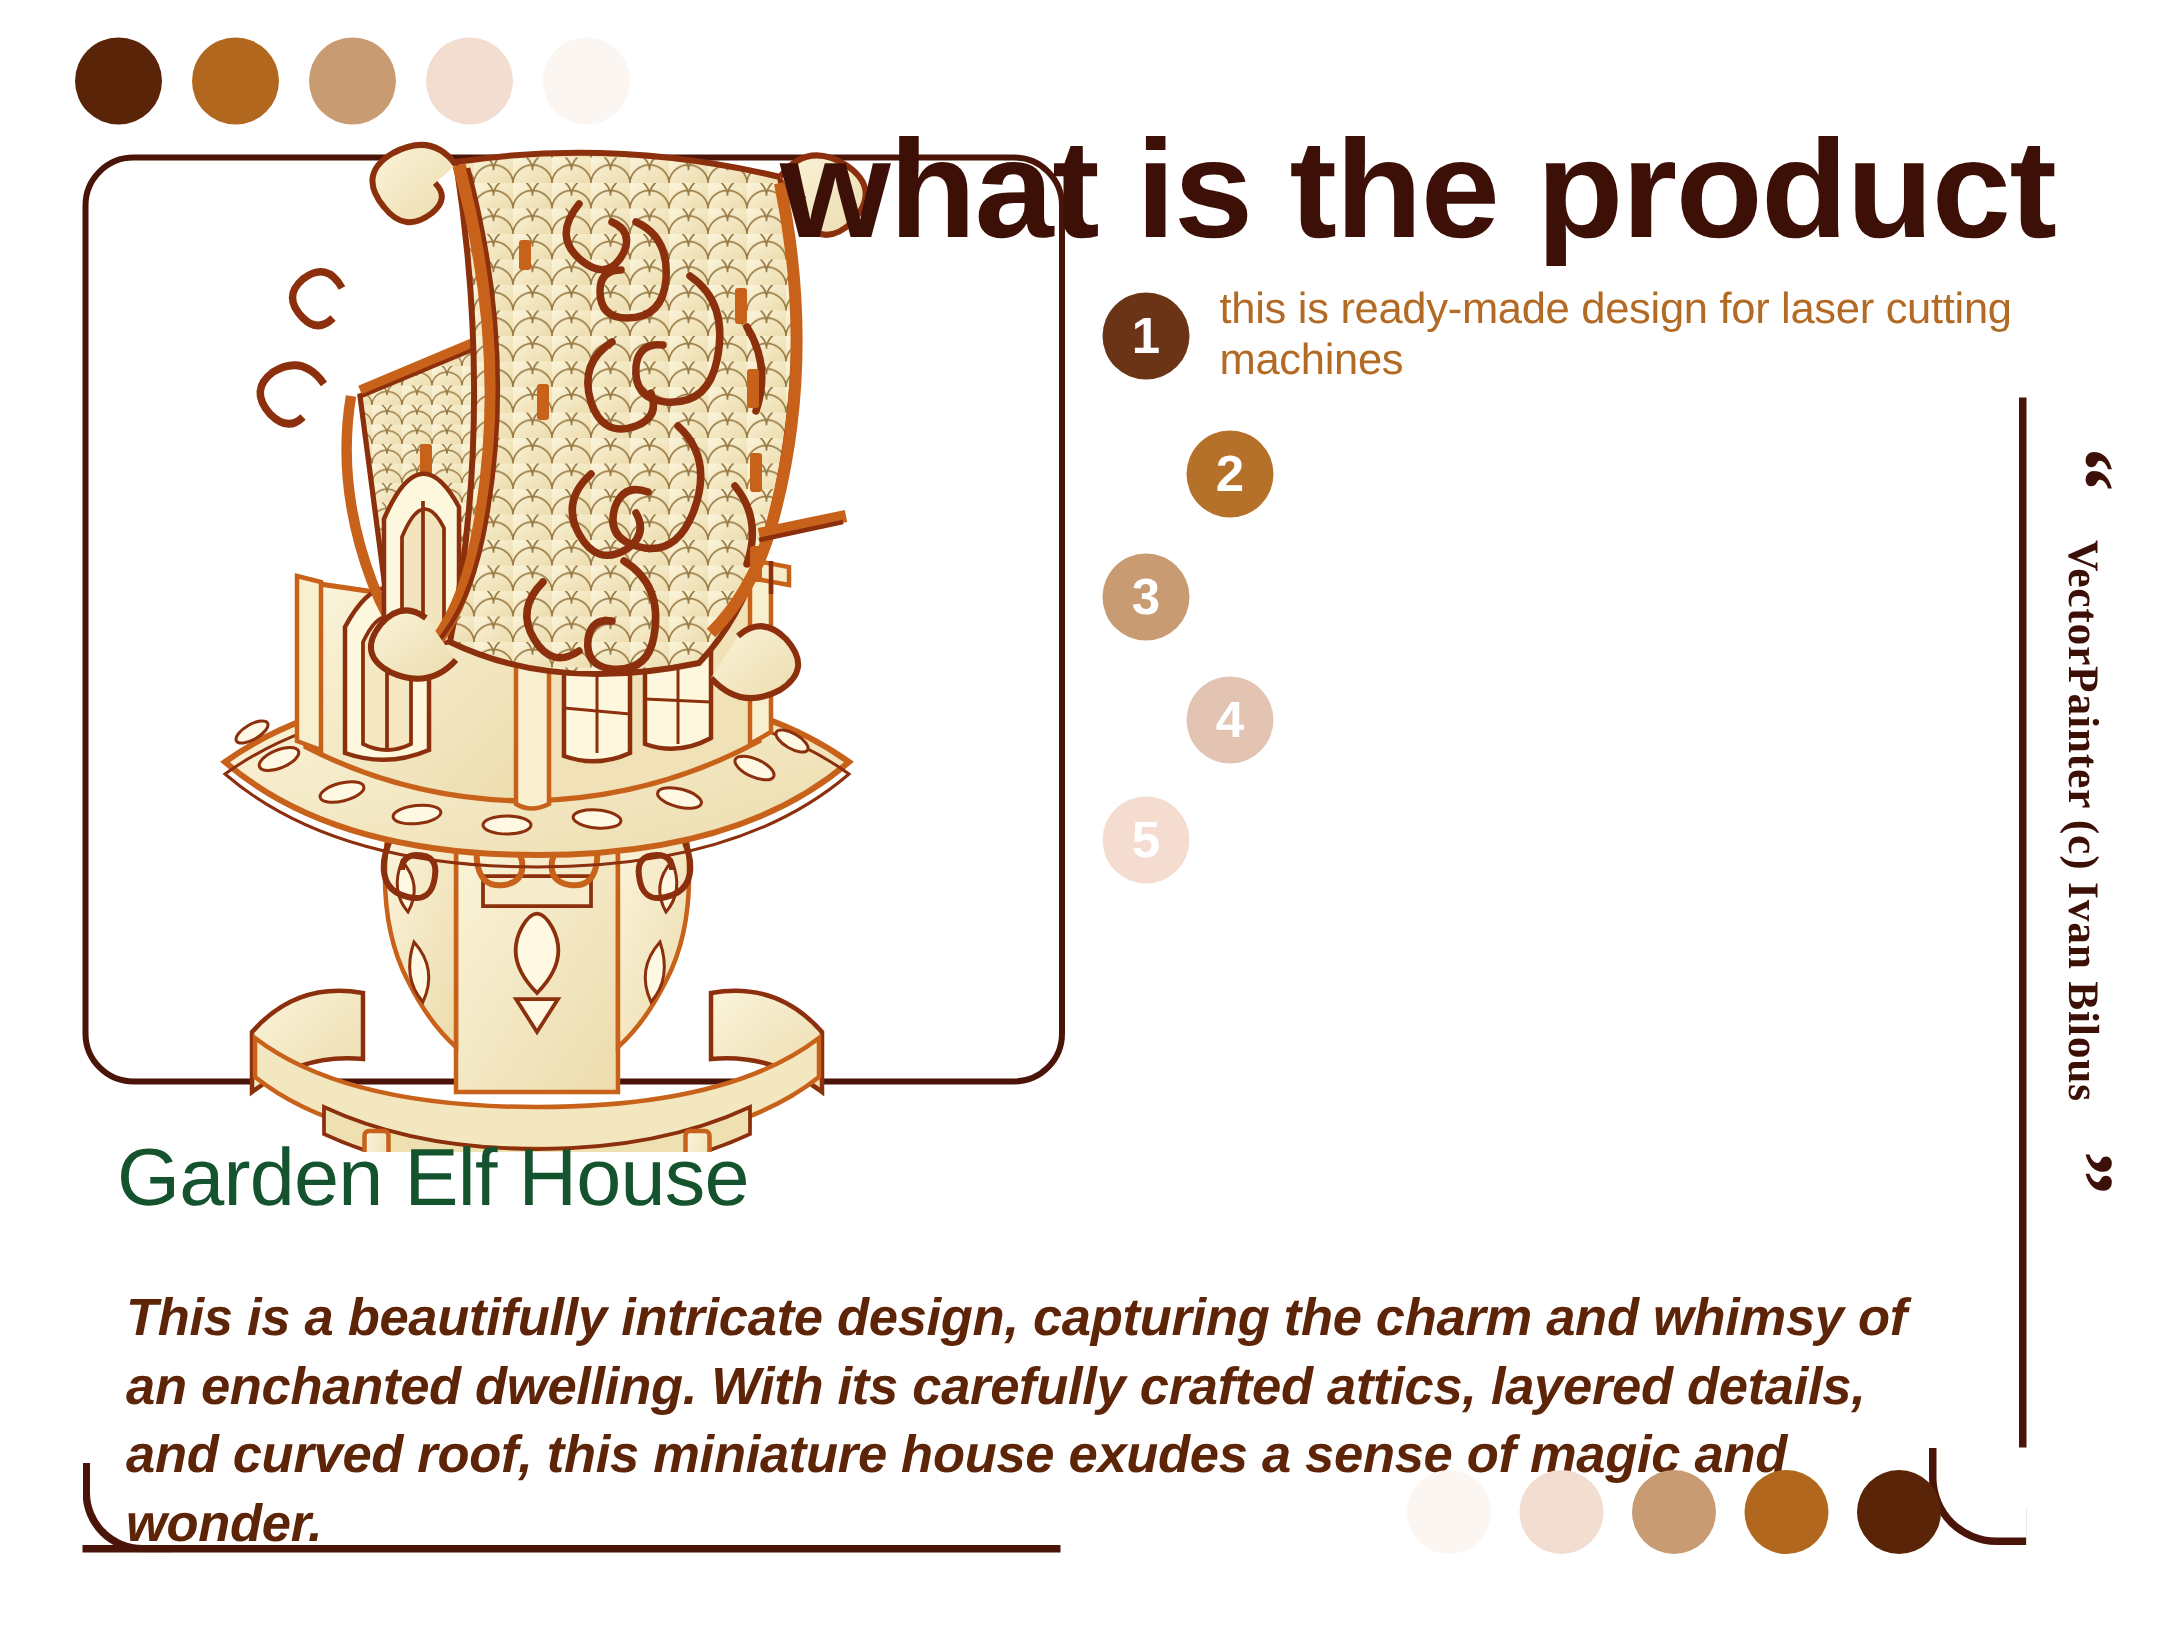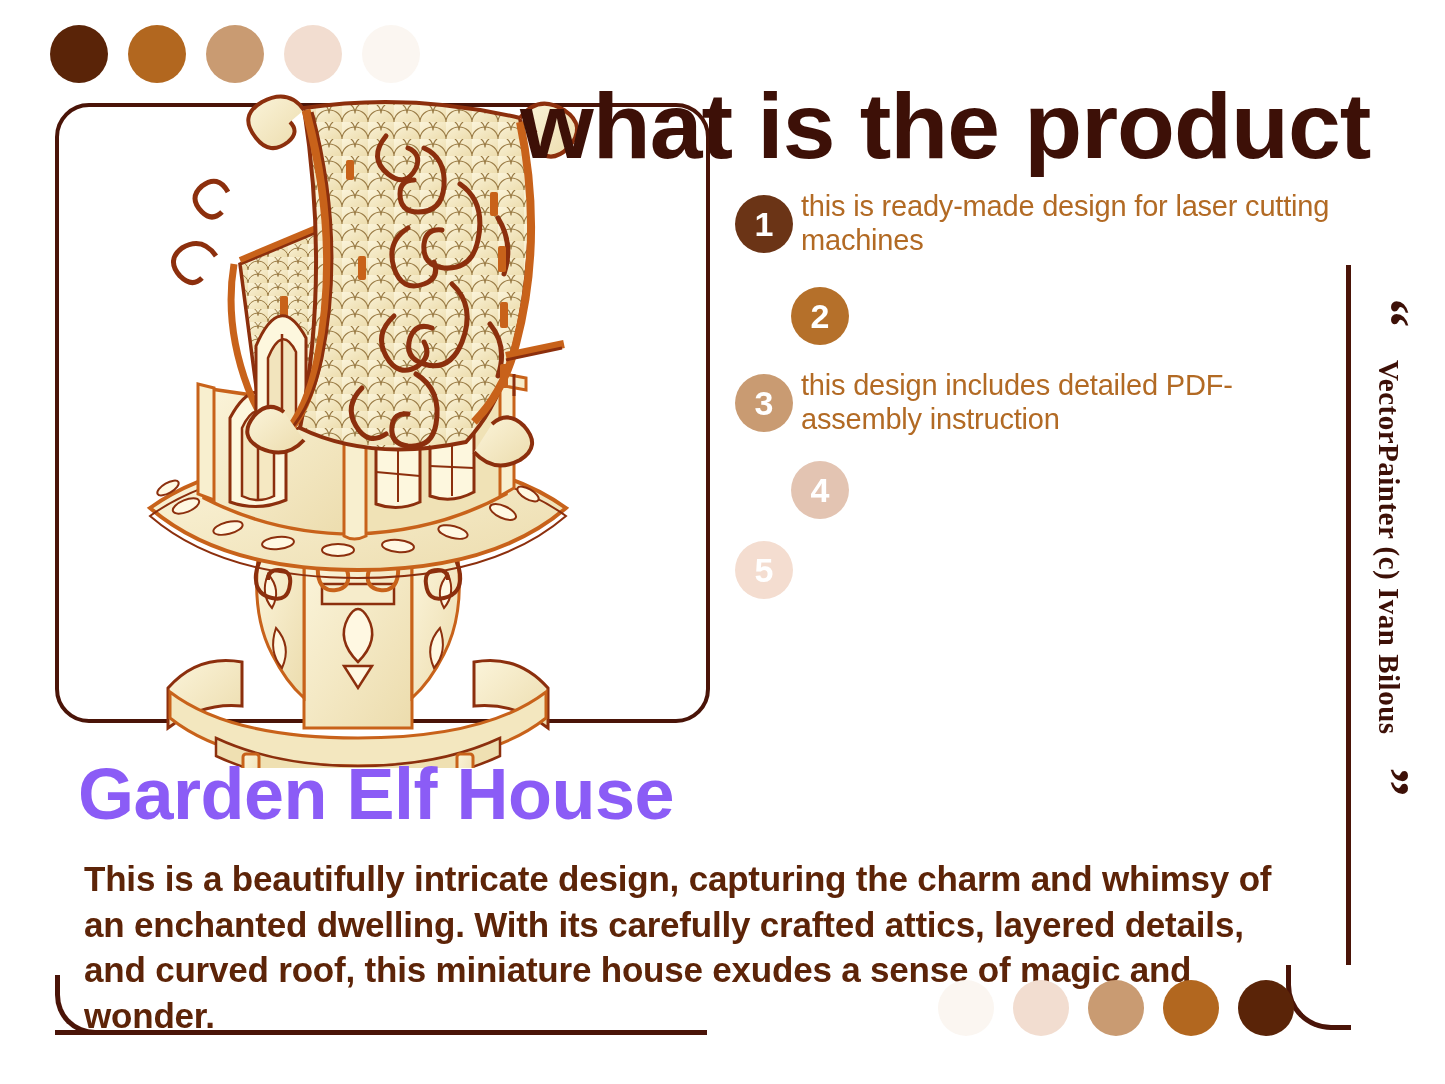--- a/index.html
+++ b/index.html
@@ -82,53 +82,54 @@
     flex:0 0 auto;
     width:58px;height:58px;border-radius:50%;
     display:flex;align-items:center;justify-content:center;
     color:#ffffff;
     font-weight:700;
     font-size:34px;
     line-height:1;
     font-family:"Liberation Sans",sans-serif;
   }
   .ftext{
-    margin-left:8px;
+    margin-left:20px;
     color:#b26a24;
     font-size:29px;
     line-height:1.16;
     font-family:"Liberation Sans",sans-serif;
     font-weight:400;
     letter-spacing:-0.2px;
   }
   .feature.f1{margin-left:0px;margin-bottom:30px;}
   .feature.f2{margin-left:56px;margin-bottom:24px;}
   .feature.f3{margin-left:0px;margin-bottom:24px;}
   .feature.f4{margin-left:56px;margin-bottom:22px;}
   .feature.f5{margin-left:0px;margin-bottom:0px;}
 
   
   .product-title{
     position:absolute;left:78px;top:758px;
     font-family:"Liberation Sans Narrow","Liberation Sans",sans-serif;
-    font-weight:700;
-    font-size:72px;
+    font-weight:400;
+    font-size:54px;
     line-height:1;
-    color:#8b5cf6;
+    color:#14532d;
     letter-spacing:-0.5px;
     white-space:nowrap;
   }
   .product-desc{
     position:absolute;left:84px;top:856px;width:1210px;
     font-family:"Liberation Sans Narrow","Liberation Sans",sans-serif;
     font-weight:700;
     font-size:35px;
     line-height:1.30;
     color:#5d2408;
     letter-spacing:-0.2px;
+    font-style:italic;
   }
 
   
   .watermark{
     position:absolute;left:1358px;top:290px;
     width:60px;height:700px;
     color:#3d1007;
     display:flex;flex-direction:column;align-items:center;
   }
   .wm-quote{
@@ -327,21 +328,20 @@
   <div class="features">
     <div class="feature f1">
       <div class="bullet" style="background: rgb(107, 52, 22);">1</div>
       <div class="ftext">this is ready-made design for laser cutting machines</div>
     </div>
     <div class="feature f2">
       <div class="bullet" style="background: rgb(181, 112, 42);">2</div>
     </div>
     <div class="feature f3">
       <div class="bullet" style="background: rgb(201, 155, 114);">3</div>
-      <div class="ftext">this design includes detailed PDF-assembly instruction</div>
     </div>
     <div class="feature f4">
       <div class="bullet" style="background: rgb(227, 196, 178);">4</div>
     </div>
     <div class="feature f5">
       <div class="bullet" style="background: rgb(244, 221, 208);">5</div>
     </div>
   </div>
 
   <div class="product-title">Garden Elf House</div>

